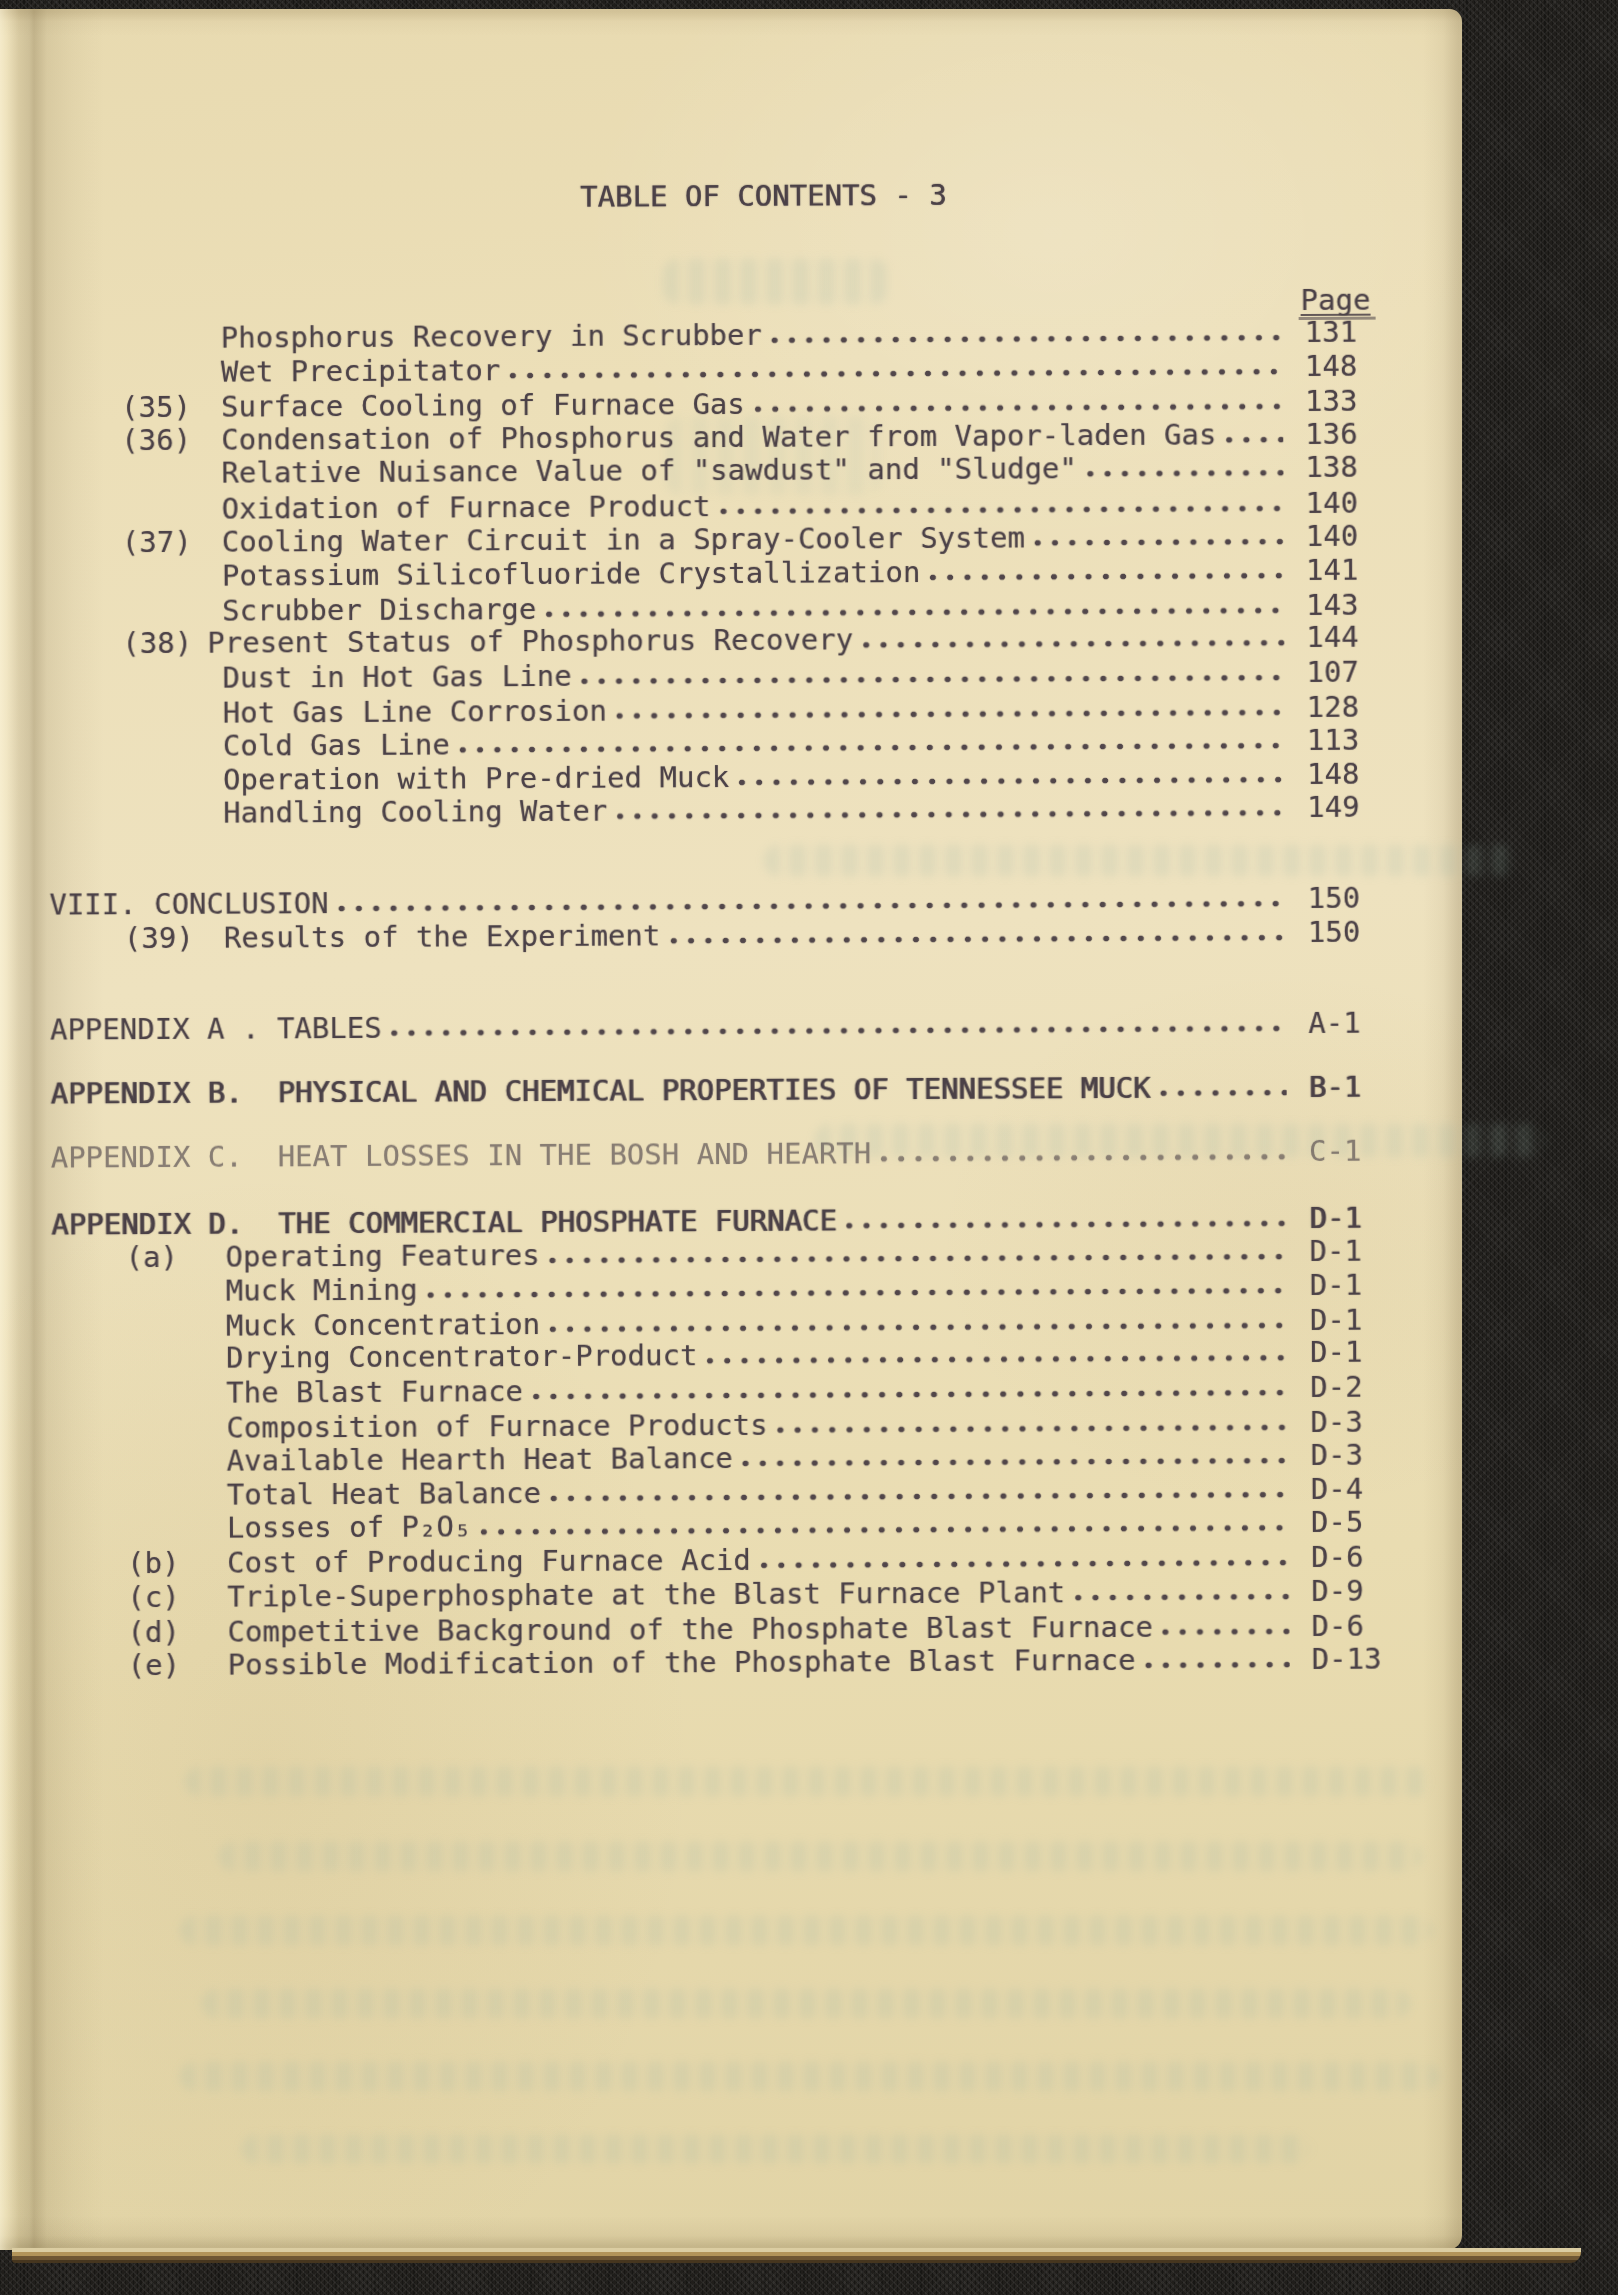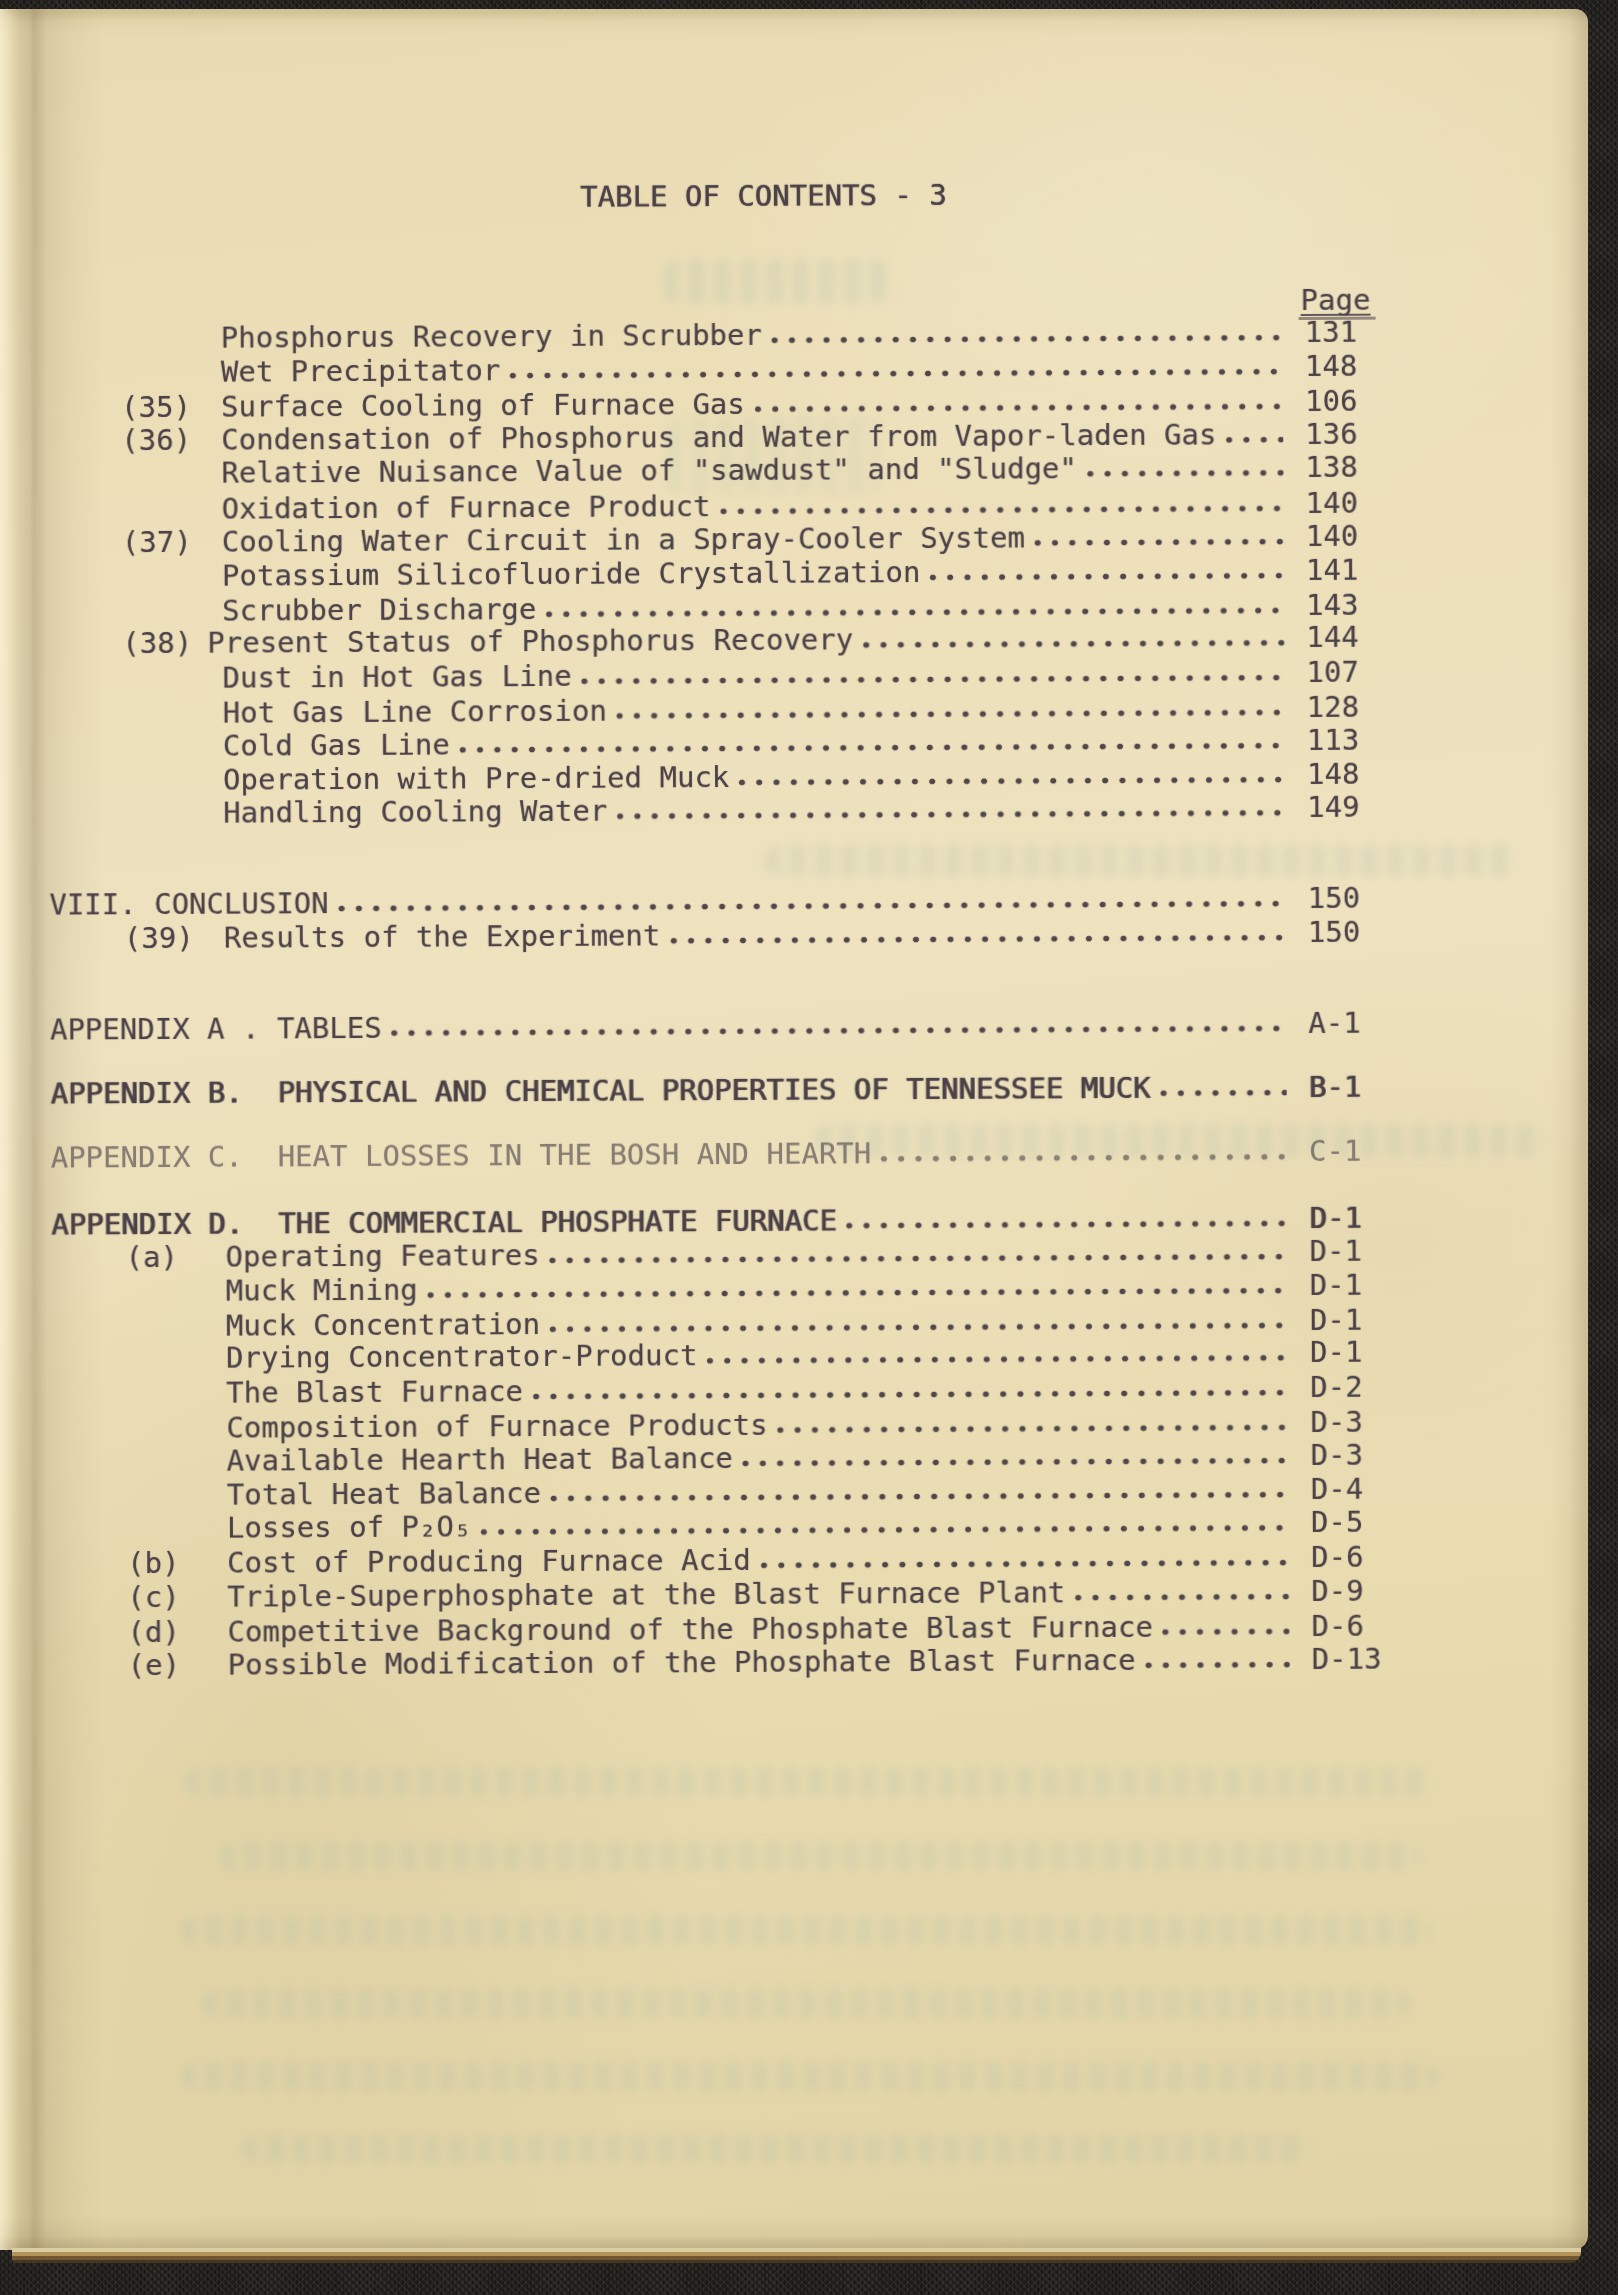--- a/index.html
+++ b/index.html
@@ -9,21 +9,21 @@
     
     background-color:#201e1b;
     background-image:
       repeating-linear-gradient(45deg, rgba(255,255,255,.05) 0 1.7px, rgba(0,0,0,0) 1.7px 5px),
       repeating-linear-gradient(-45deg, rgba(255,255,255,.04) 0 1.7px, rgba(0,0,0,0) 1.7px 5px),
       repeating-linear-gradient(90deg, rgba(0,0,0,.28) 0 1.1px, rgba(0,0,0,0) 1.1px 3.9px);
   }
 
   
   .paper{
-    position:absolute;left:0;top:9px;width:1588px;height:2241px;
+    position:absolute;left:0;top:9px;width:1462px;height:2241px;
     border-radius:0 12.4px 14.6px 0;
     background-color:#ebdfb6;
     background-image:
       
       linear-gradient(90deg,
         rgba(255,248,222,.55) 0px, rgba(255,248,222,.25) 6.7px,
         rgba(70,55,25,.10) 19px, rgba(70,55,25,.16) 29px,
         rgba(95,78,42,.28) 34px, rgba(95,78,42,.12) 47px,
         rgba(95,78,42,.05) 73px, rgba(95,78,42,0) 104px),
       
@@ -129,21 +129,21 @@
       <div class="row">
         <span class="label">Wet Precipitator</span>
         <span class="dots"></span>
         <span class="pg">148</span>
       </div>
 
       <div class="row">
         <span class="num">(35)</span>
         <span class="label">Surface Cooling of Furnace Gas</span>
         <span class="dots"></span>
-        <span class="pg">106</span>
+        <span class="pg">133</span>
       </div>
 
       <div class="row">
         <span class="num">(36)</span>
         <span class="label">Condensation of Phosphorus and Water from Vapor-laden Gas</span>
         <span class="dots"></span>
         <span class="pg">136</span>
       </div>
 
       <div class="row">

